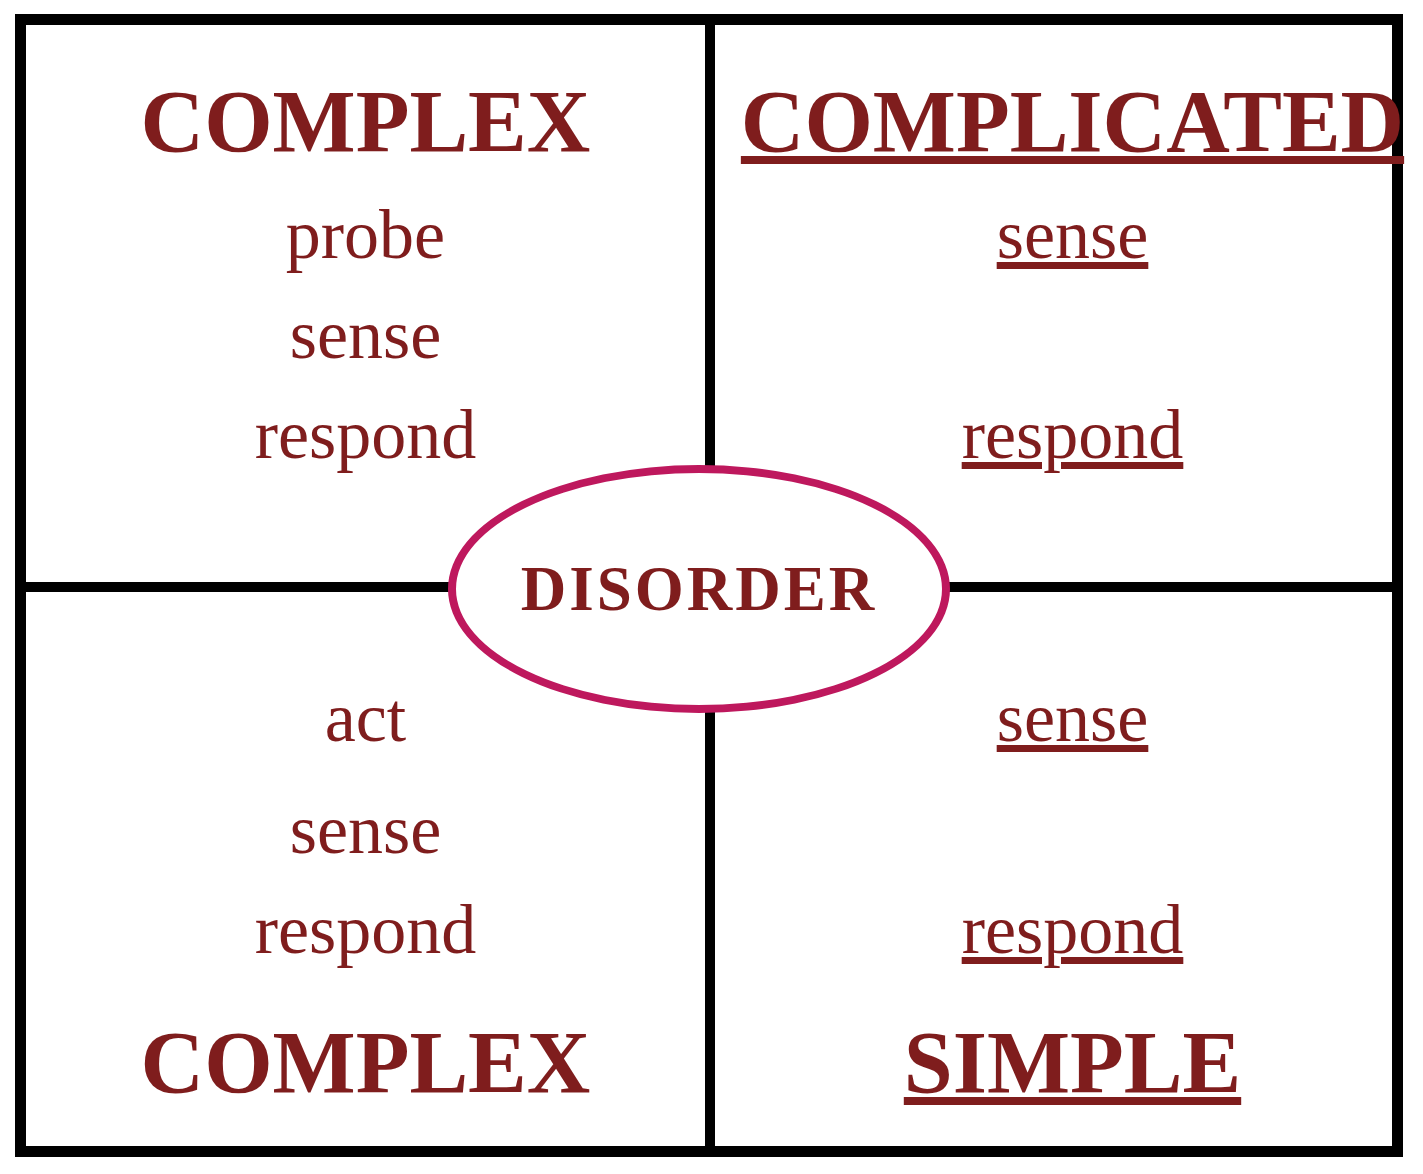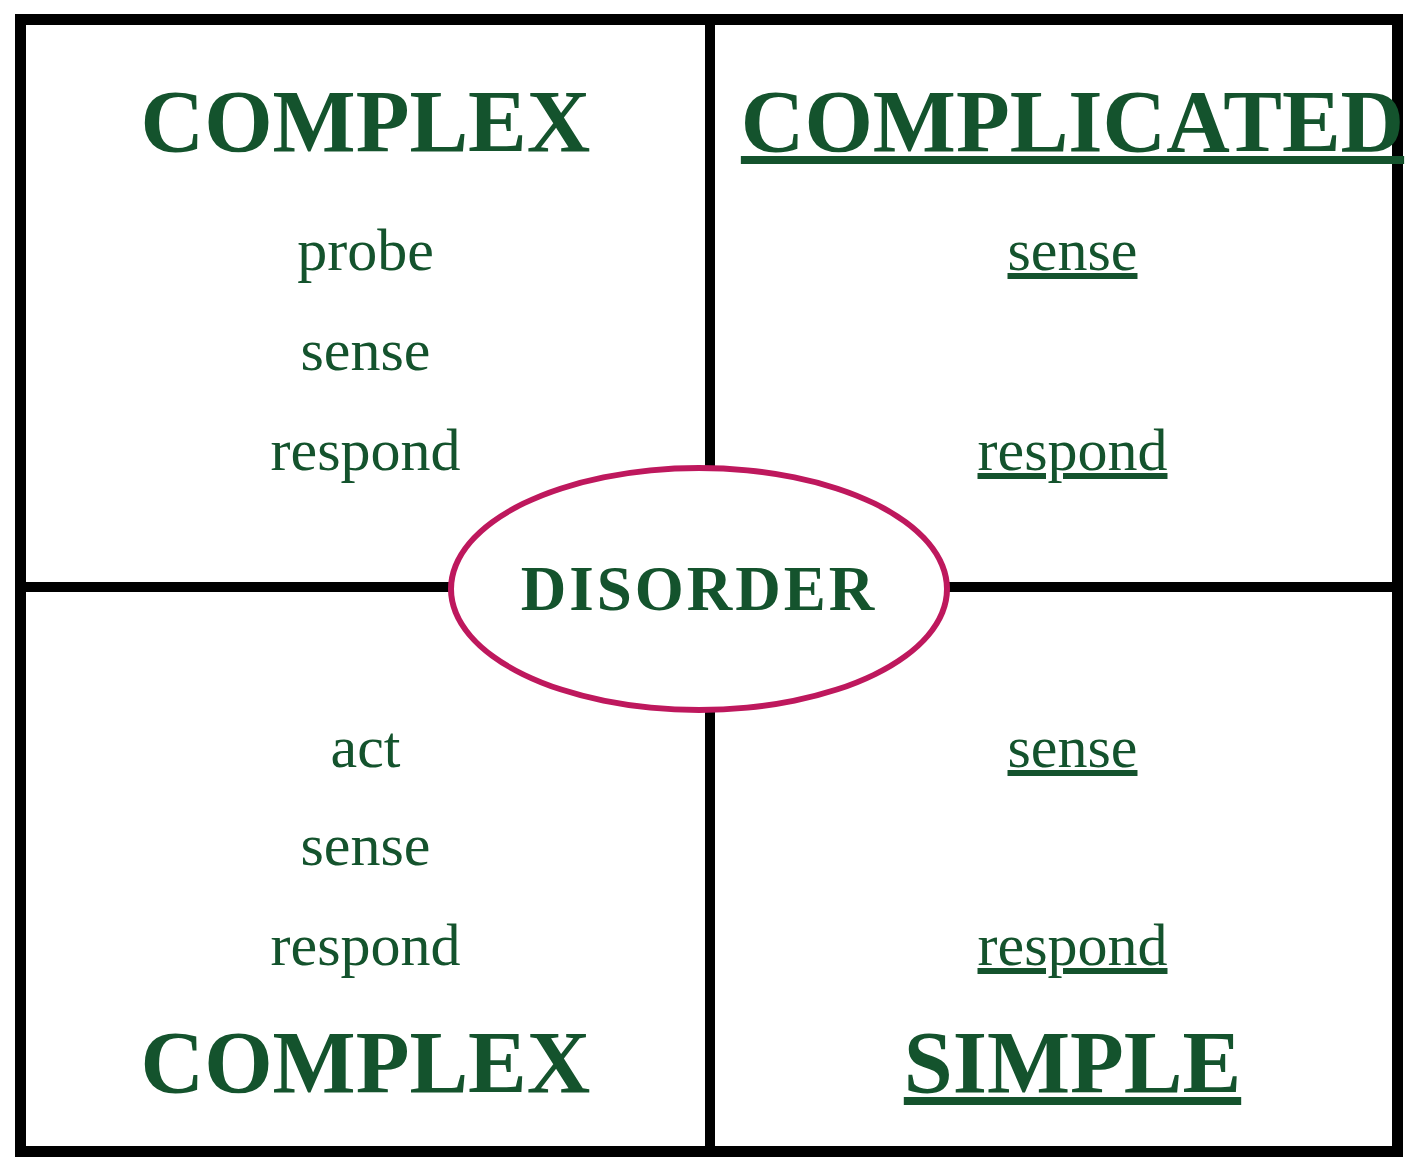--- a/index.html
+++ b/index.html
@@ -1,45 +1,45 @@
 <!DOCTYPE html>
 <html><head>
 <meta charset="utf-8">
 <style>
   html,body{margin:0;padding:0;background:#ffffff;}
   .canvas{
     position:relative;
     width:1423px;height:1174px;
     background:#ffffff;
-    color:#14532d;
+    color:#7f1d1d;
     font-family:"Liberation Serif","DejaVu Serif",serif;
     overflow:hidden;
   }
   .frame{
     position:absolute;left:15px;top:14px;width:1388px;height:1143px;
     border:11px solid #000000;box-sizing:border-box;background:transparent;
   }
   .vline{position:absolute;left:705px;top:14px;width:10px;height:1143px;background:#000000;}
   .hline{position:absolute;left:15px;top:582px;width:1388px;height:10px;background:#000000;}
   .tline{position:absolute;text-align:center;white-space:nowrap;}
   .col-left{left:26px;width:679px;}
   .col-right{left:715px;width:715px;text-decoration:underline;}
   .qtitle{font-weight:bold;font-size:88px;line-height:88px;}
-  .action{font-size:60px;line-height:86px;margin-top:15px;}
+  .action{font-size:70px;line-height:86px;}
   .row-title-top{top:78px;}
   .row-t1{top:192px;}
   .row-t2{top:292px;}
   .row-t3{top:392px;}
-  .row-b1{top:689px;}
+  .row-b1{top:675px;}
   .row-b2{top:787px;}
   .row-b3{top:887px;}
   .row-title-bottom{top:1019px;}
   .ellipse{
     position:absolute;left:448px;top:465px;width:502px;height:248px;
-    background:#ffffff;border:6px solid #be185d;border-radius:50%;
+    background:#ffffff;border:8px solid #be185d;border-radius:50%;
     box-sizing:border-box;
     display:flex;align-items:center;justify-content:center;
   }
   .disorder{font-weight:bold;font-size:63px;line-height:63px;letter-spacing:3px;}
 </style>
 </head>
 <body>
 
 <div class="canvas">
 

